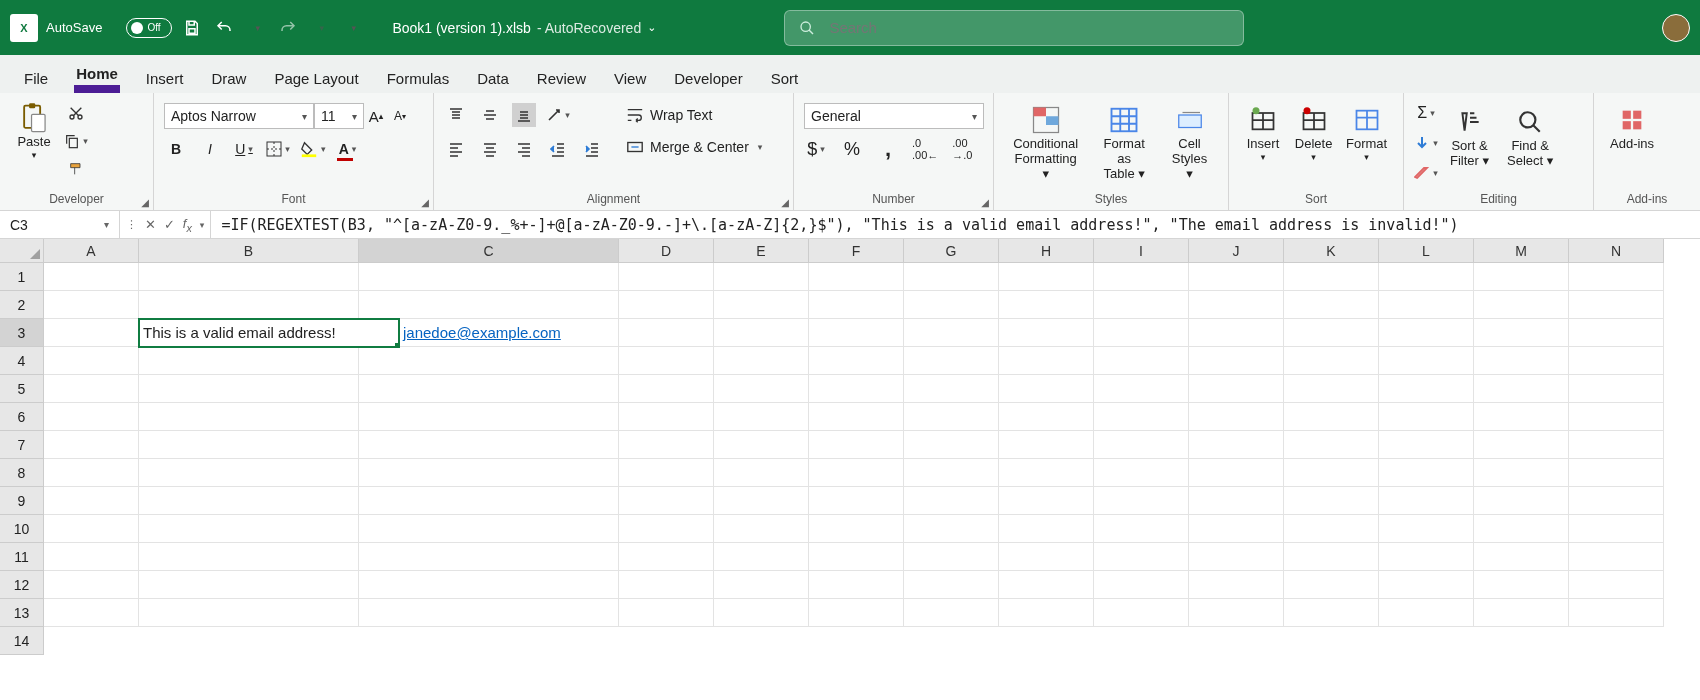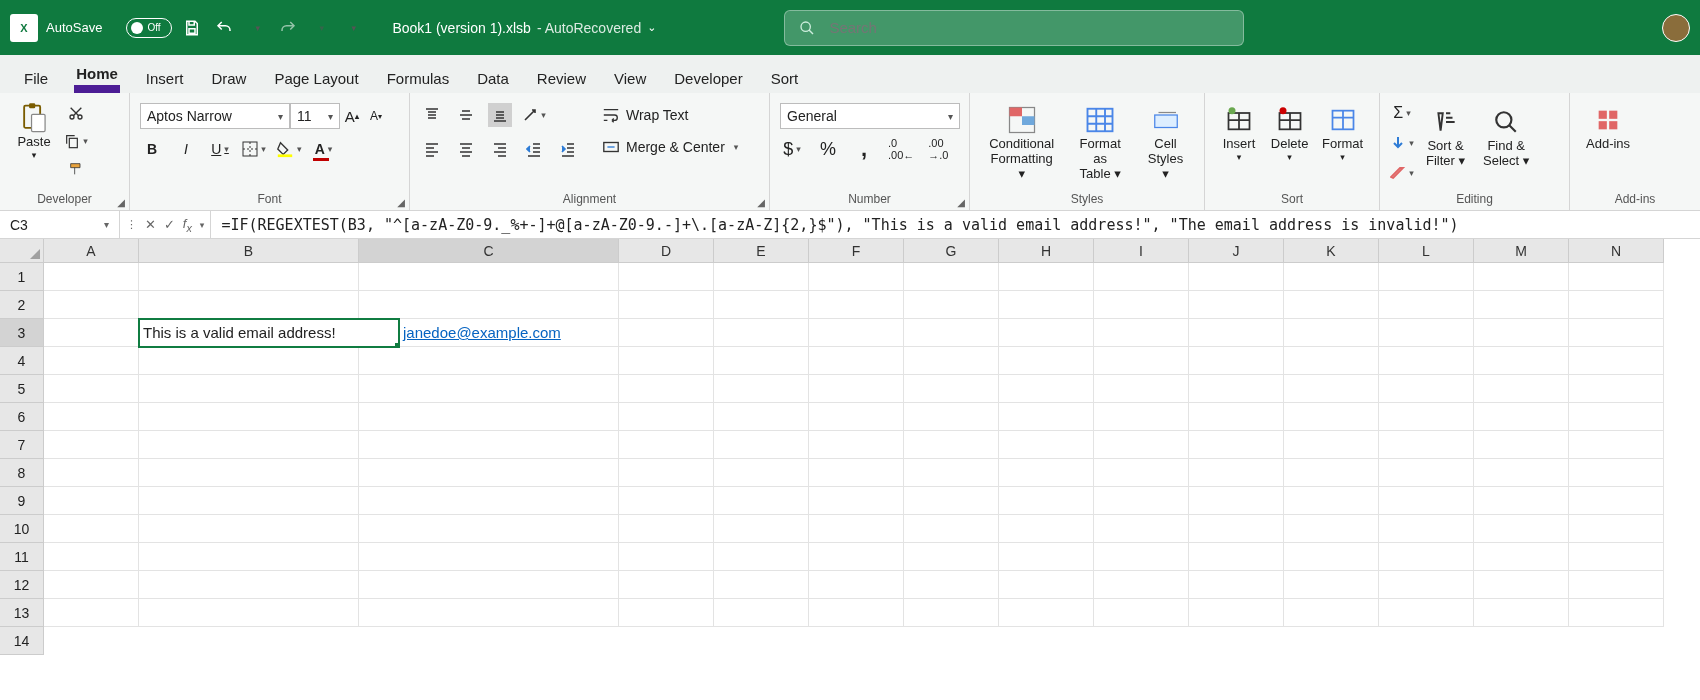--- a/index.html
+++ b/index.html
@@ -129,21 +129,21 @@
     <div class="tab">Formulas</div>
     <div class="tab">Data</div>
     <div class="tab">Review</div>
     <div class="tab">View</div>
     <div class="tab">Developer</div>
     <div class="tab">Sort</div>
   </div>
 
 <div class="ribbon">
 
-  <div class="group" style="width:130px">
+  <div class="group" style="width:154px">
     <div class="group-body">
       <div class="big-btn">
         <div class="ic">
           <svg width="30" height="32" viewBox="0 0 24 26">
               <rect x="4" y="3" width="13" height="18" rx="1" fill="none" stroke="#7a5c00" stroke-width="1.5"></rect>
               <rect x="8" y="1" width="5" height="4" rx="1" fill="#7a5c00"></rect>
               <rect x="10" y="10" width="11" height="14" rx="1" fill="#fff" stroke="#888"></rect>
             </svg>
         </div>
         <span>Paste</span>

